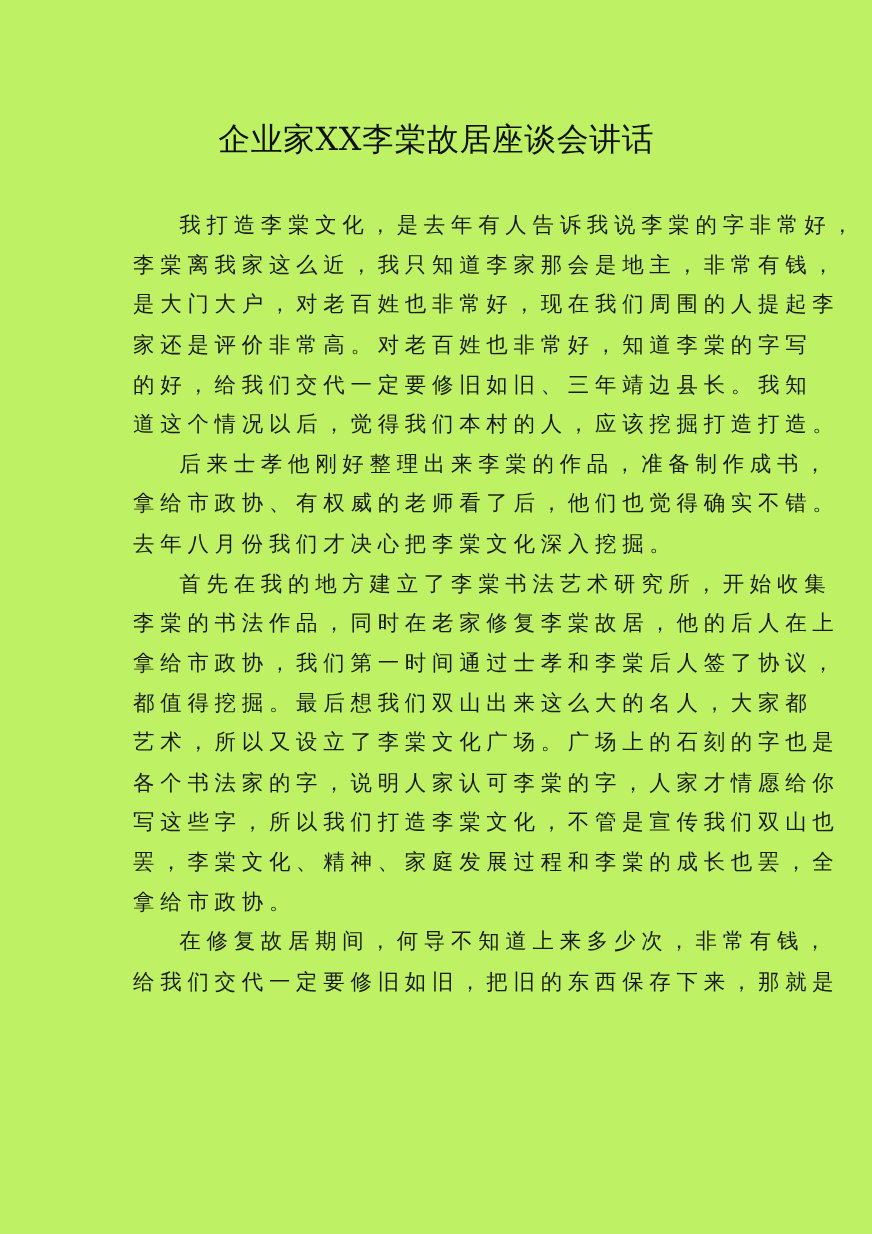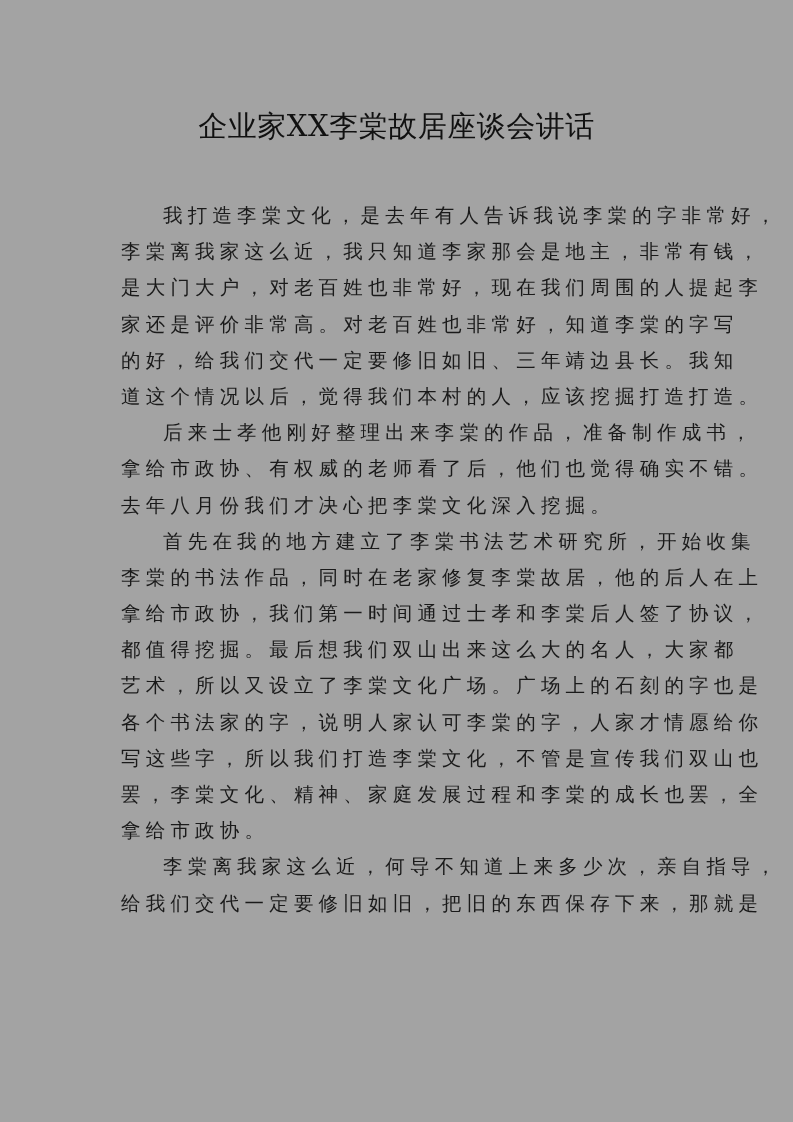--- a/index.html
+++ b/index.html
@@ -14,38 +14,38 @@
       overflow: hidden;
       color: #111111;
       font-family: "DejaVu Serif", "Liberation Serif", serif;
     }
     .page {
       position: absolute;
       left: 0;
       top: 0;
       width: 793px;
       height: 1122px;
-      background: #a3a3a3;
+      background: #bef264;
     }
     .title {
       position: absolute;
       left: 0;
       width: 793px;
       top: 106px;
       text-align: center;
       font-size: 29px;
       line-height: 40px;
       letter-spacing: 0.5px;
       color: #111;
       font-family: "DejaVu Serif", "Liberation Serif", serif;
     }
     .body-text {
       position: absolute;
       left: 121px;
-      top: 198px;
+      top: 187px;
       width: 560px;
     }
     .line {
       display: block;
       height: 36.2px;
       line-height: 36.2px;
       font-size: 19.5px;
       letter-spacing: 5.2px;
       white-space: nowrap;
       font-family: "DejaVu Sans", "Liberation Sans", sans-serif;
@@ -85,17 +85,17 @@
       <span class="line">拿给市政协，我们第一时间通过士孝和李棠后人签了协议，</span>
       <span class="line">都值得挖掘。最后想我们双山出来这么大的名人，大家都</span>
       <span class="line">艺术，所以又设立了李棠文化广场。广场上的石刻的字也是</span>
       <span class="line">各个书法家的字，说明人家认可李棠的字，人家才情愿给你</span>
       <span class="line">写这些字，所以我们打造李棠文化，不管是宣传我们双山也</span>
       <span class="line">罢，李棠文化、精神、家庭发展过程和李棠的成长也罢，全</span>
       <span class="line">拿给市政协。</span>
     </div>
 
     <div>
-      <span class="line indent">李棠离我家这么近，何导不知道上来多少次，亲自指导，</span>
+      <span class="line indent">在修复故居期间，何导不知道上来多少次，非常有钱，</span>
       <span class="line">给我们交代一定要修旧如旧，把旧的东西保存下来，那就是</span>
     </div>
   </div>
 </div>
 
 </body></html>

